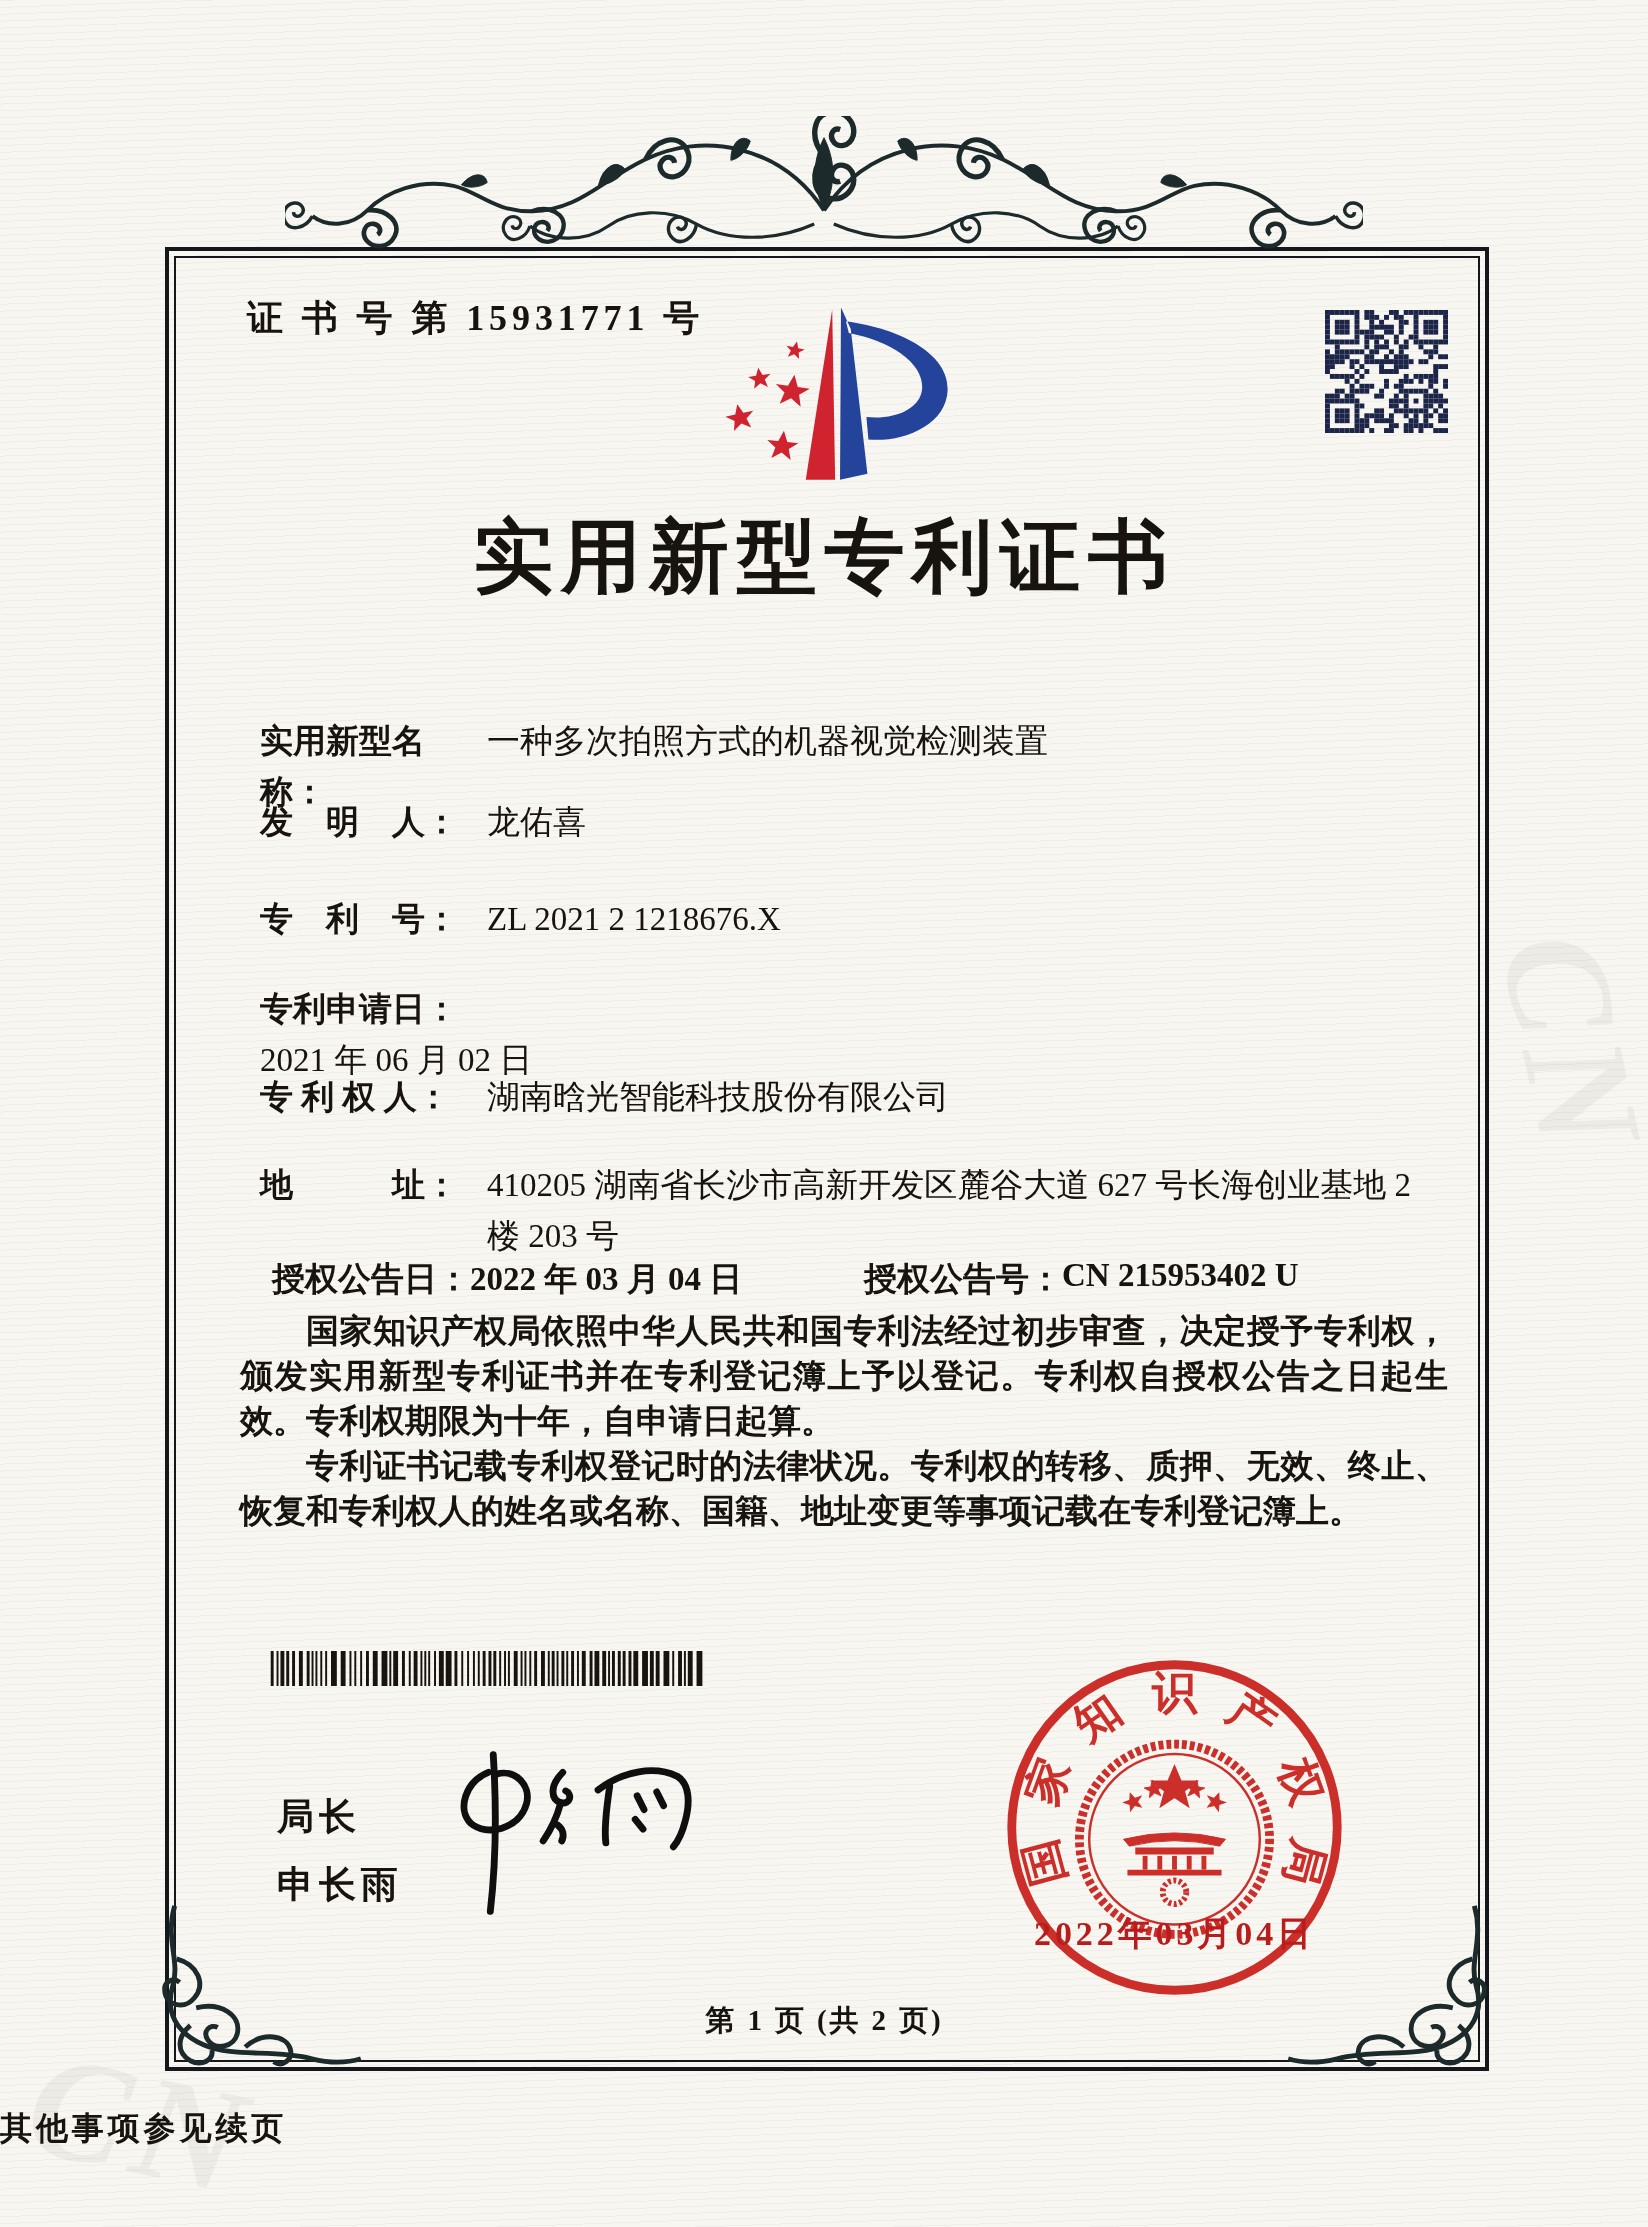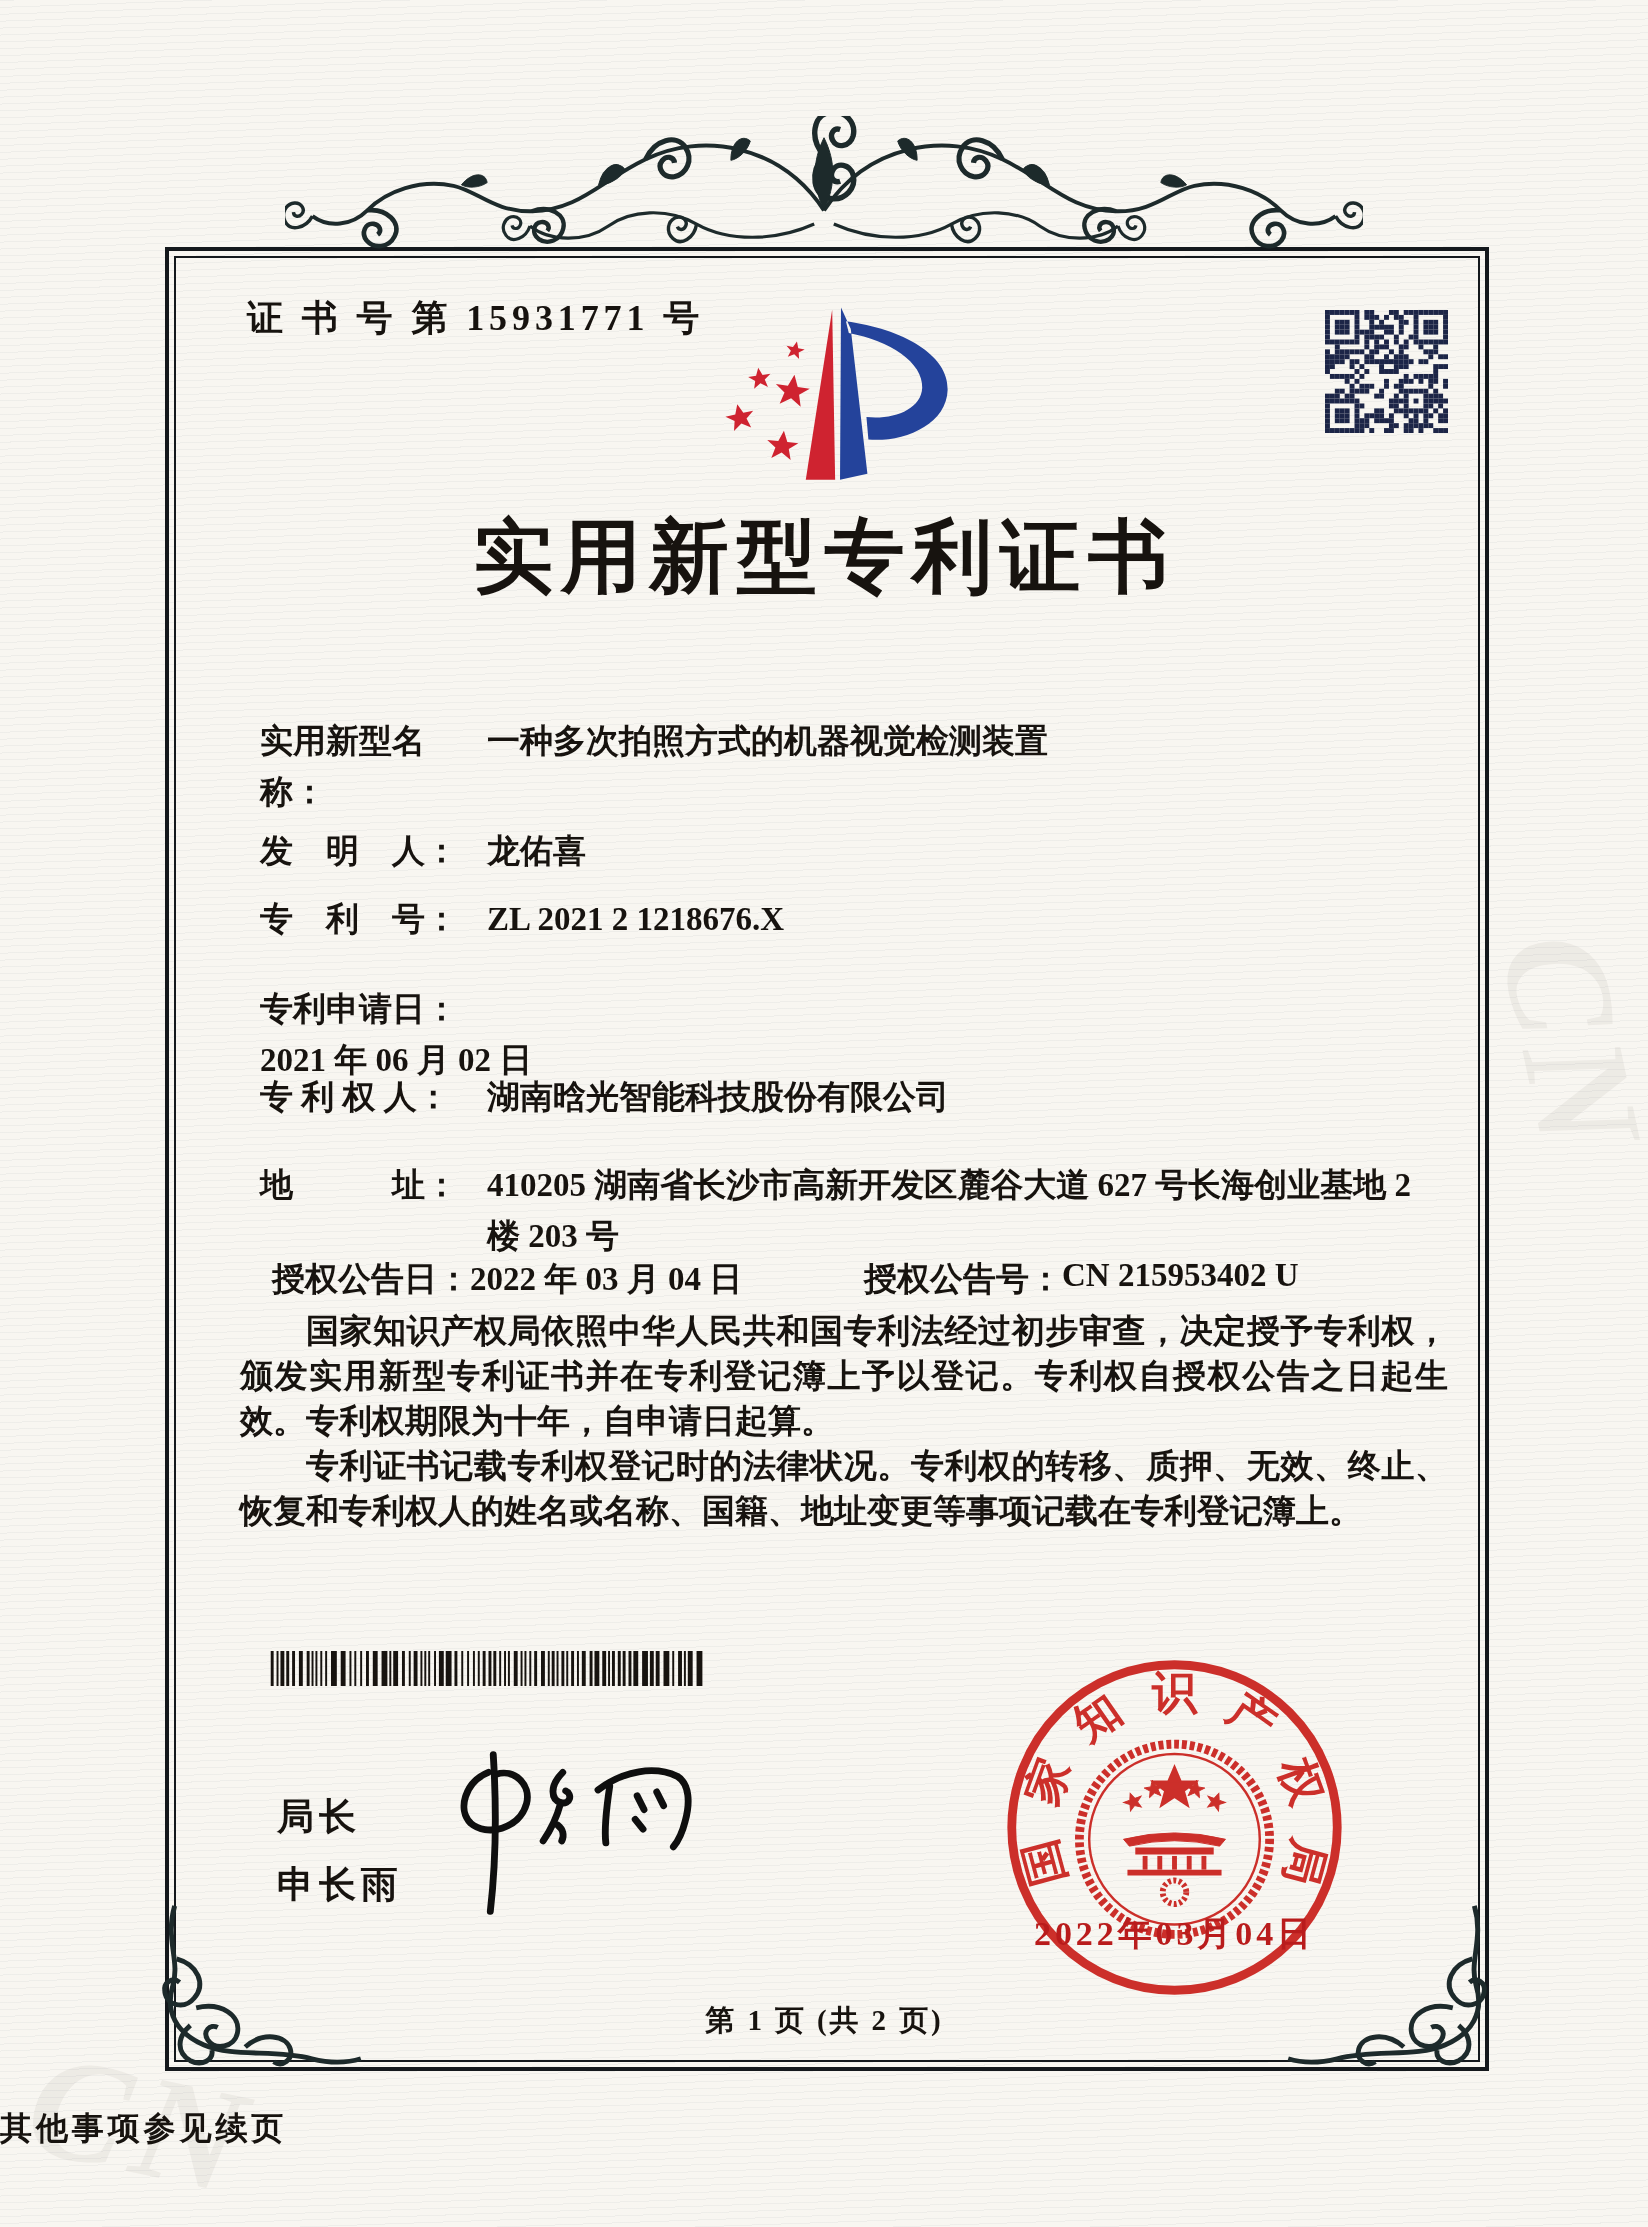--- a/index.html
+++ b/index.html
@@ -32,21 +32,21 @@
   .title{
     position:absolute;left:0;right:0;top:504px;
     text-align:center;
     font-size:80px;font-weight:900;letter-spacing:7.8px;
   }
   .field-row{
     position:absolute;left:260px;display:flex;align-items:flex-start;
     font-size:33px;line-height:51px;
   }
   .field-label{flex:none;width:227px;font-weight:600;}
-  .field-value{width:929px;font-weight:700;}
+  .field-value{width:929px;font-weight:400;}
   .grant-pair{position:absolute;font-size:33px;font-weight:600;display:flex;}
   .paragraphs{
     position:absolute;left:240px;top:1309px;width:1208px;
     font-size:33px;line-height:45px;text-align:justify;font-weight:600;
   }
   .paragraphs p{margin:0;text-indent:2em;}
   .commissioner{position:absolute;left:277px;font-size:37px;font-weight:600;letter-spacing:4.9px;}
   .page-indicator{
     position:absolute;left:0;right:0;top:2001px;text-align:center;
     font-size:29px;letter-spacing:2.9px;font-weight:600;
@@ -499,21 +499,21 @@
         <rect x="120" y="120" width="5" height="5"></rect>
       </g>
     </svg>
 
   <div class="title">实用新型专利证书</div>
 
   <div class="field-row" style="top:716px;">
     <div class="field-label">实用新型名称：</div>
     <div class="field-value">一种多次拍照方式的机器视觉检测装置</div>
   </div>
-  <div class="field-row" style="top:826px;align-items:center;">
+  <div class="field-row" style="top:797px;align-items:center;">
     <div class="field-label">发　明　人：</div>
     <div class="field-value">龙佑喜</div>
   </div>
   <div class="field-row" style="top:894px;">
     <div class="field-label">专　利　号：</div>
     <div class="field-value">ZL 2021 2 1218676.X</div>
   </div>
   <div class="field-row" style="top:984px;flex-direction:column;">
     <div class="field-label">专利申请日：</div>
     <div class="field-value">2021 年 06 月 02 日</div>

